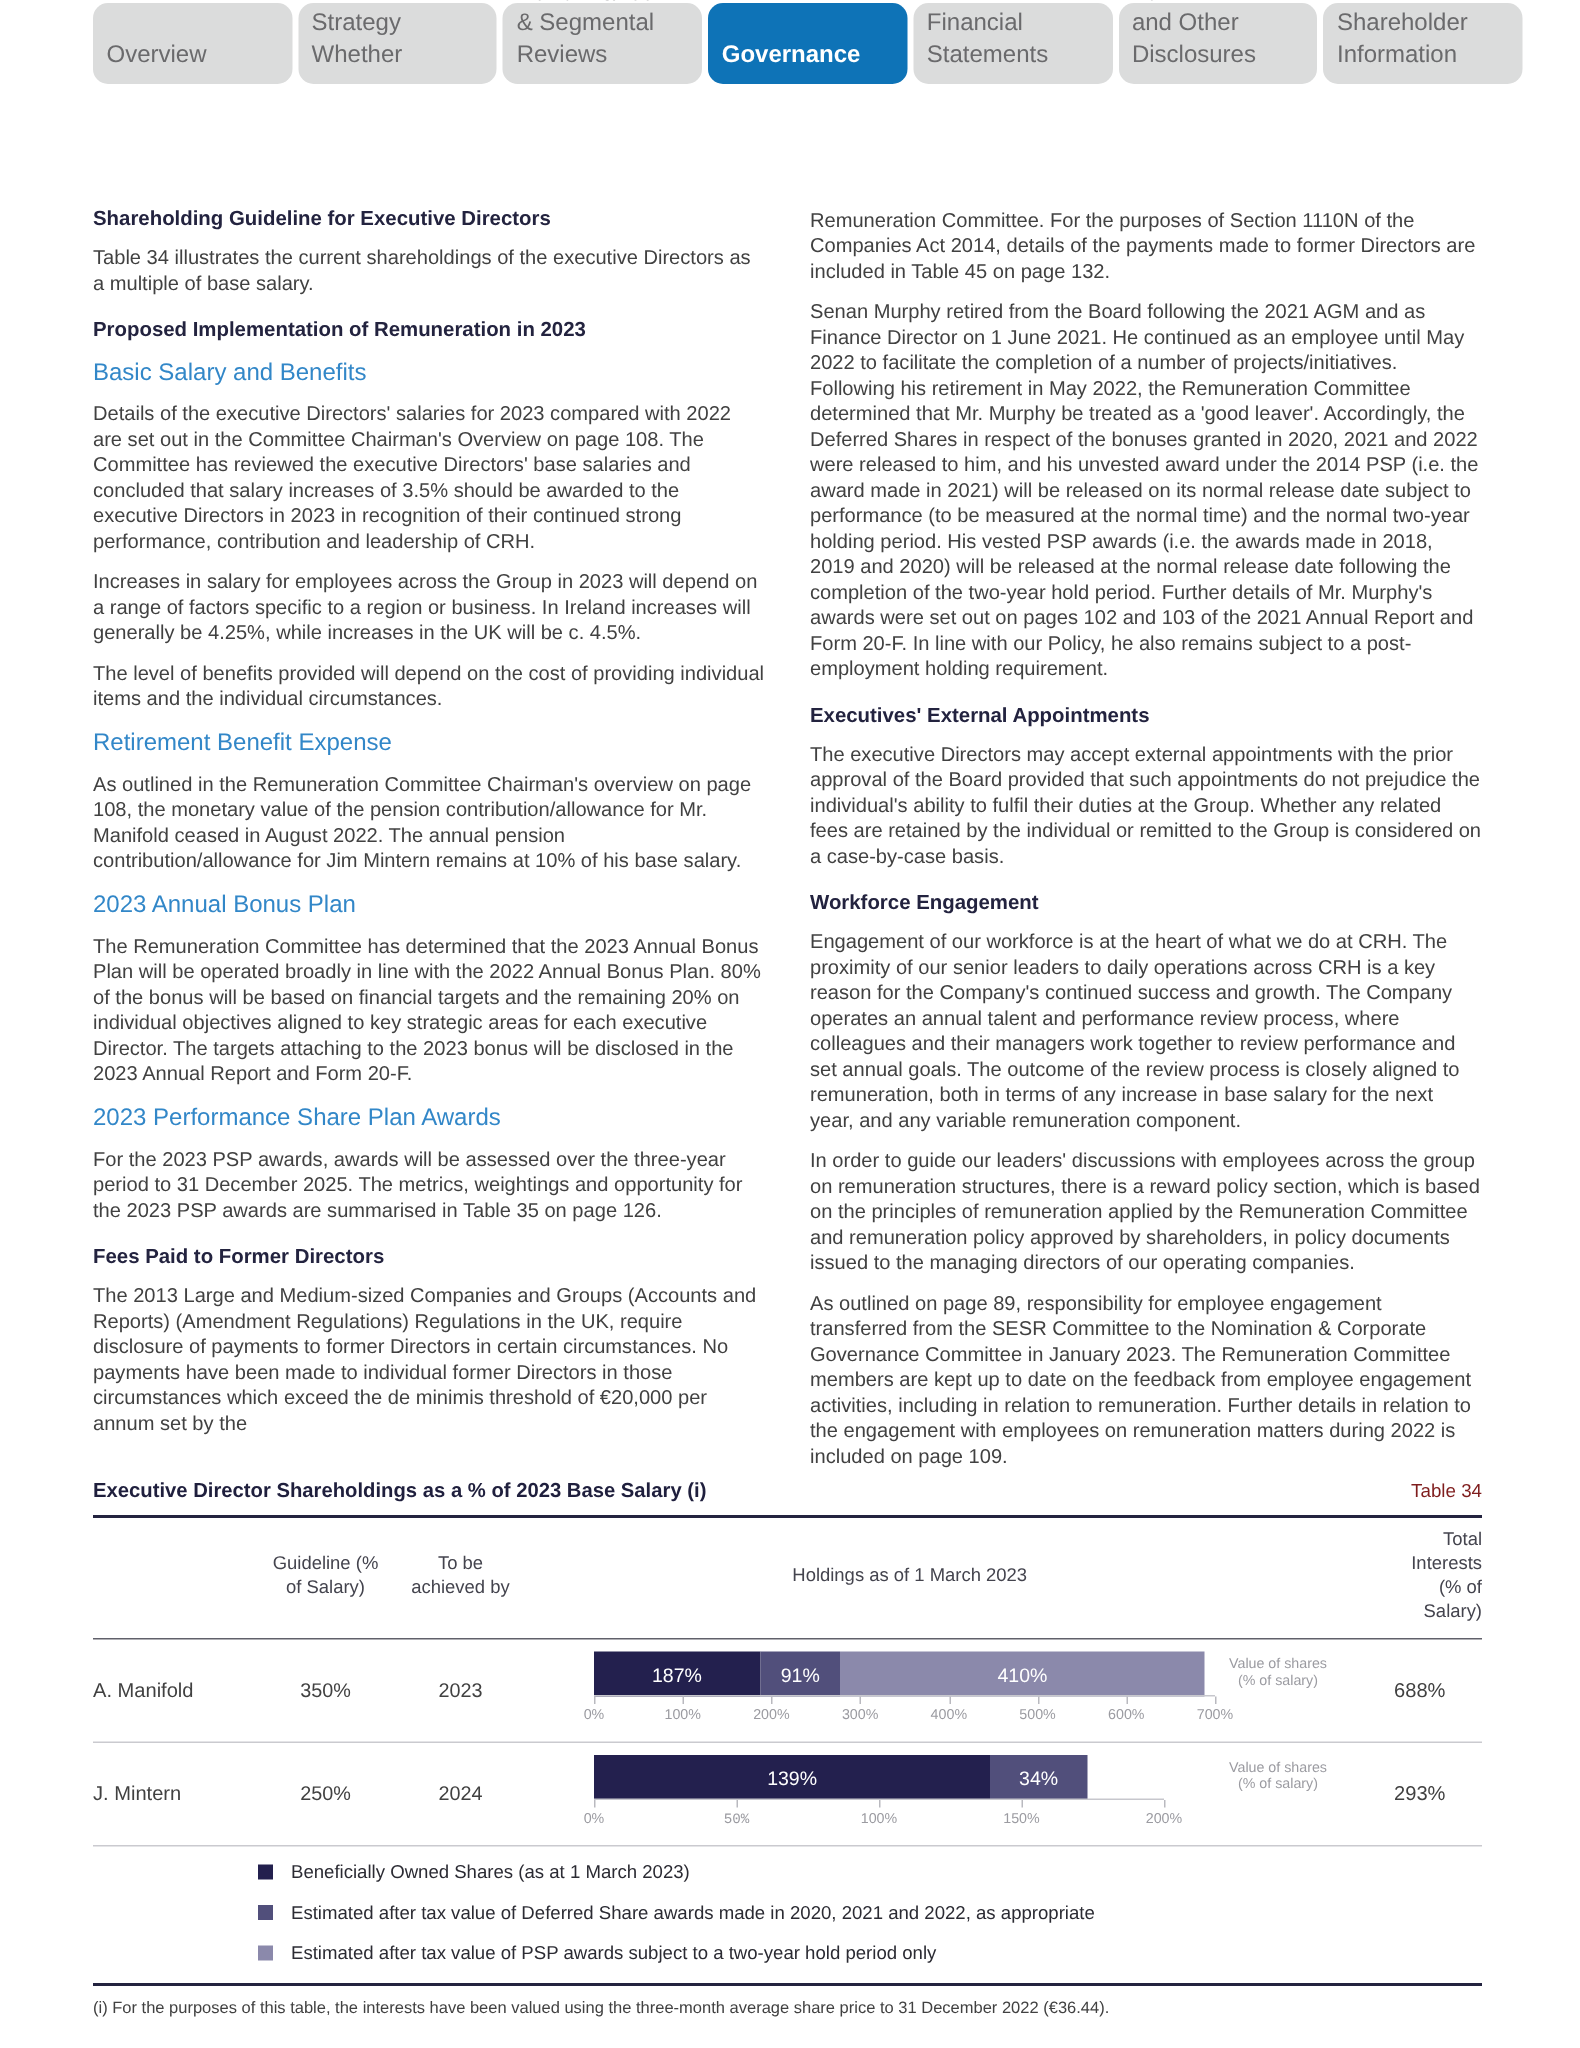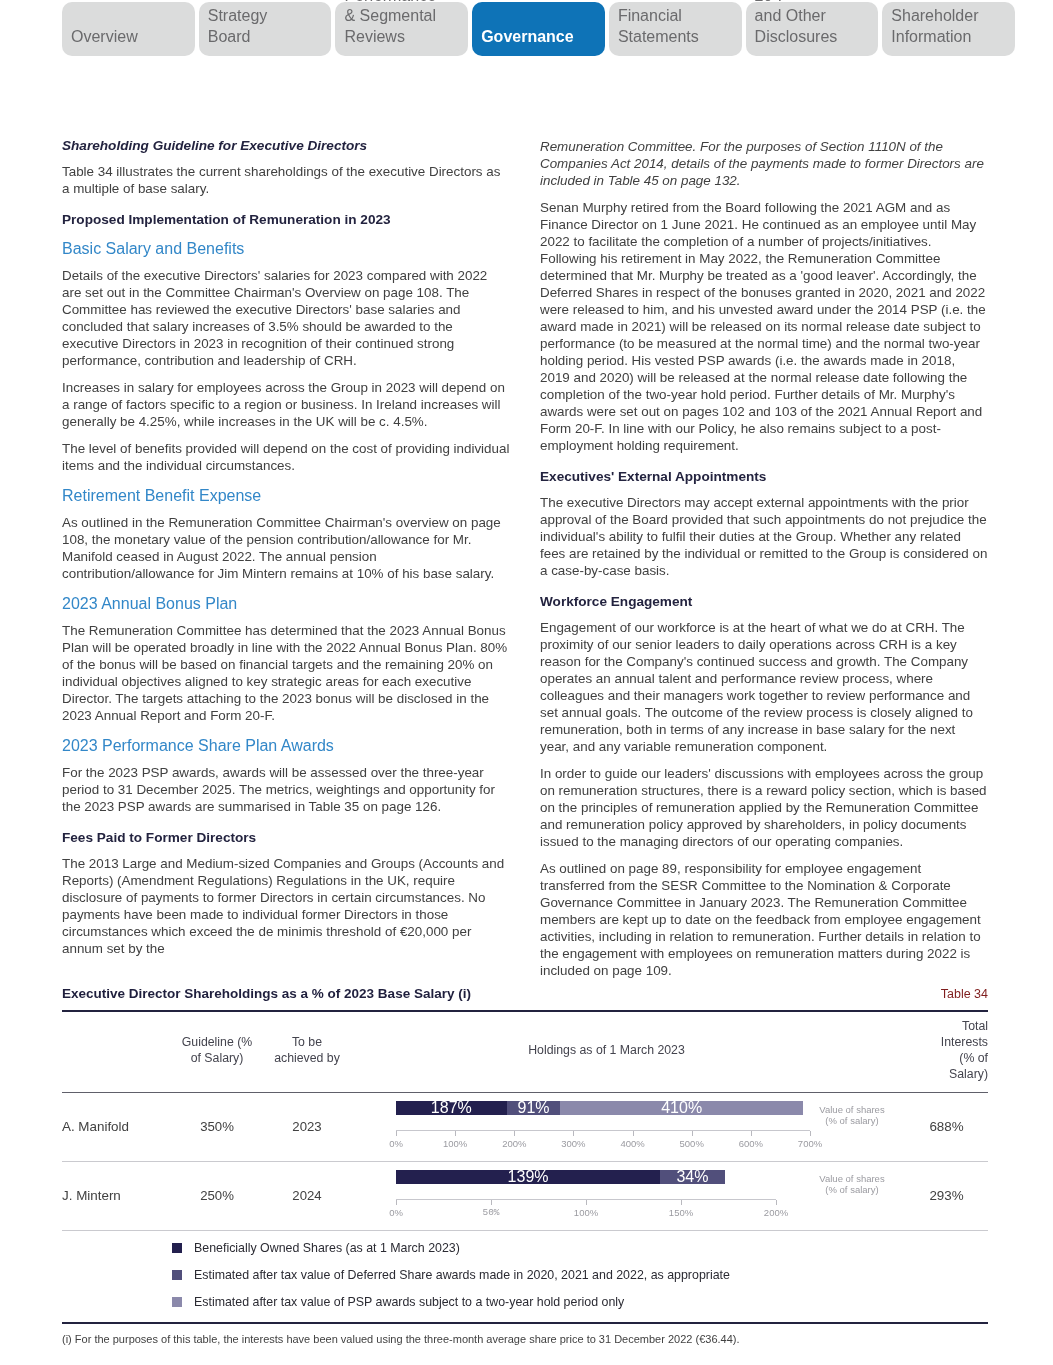--- a/index.html
+++ b/index.html
@@ -16,21 +16,21 @@
              justify-content: flex-end; padding: 7px 9px 9px; cursor: pointer;
              white-space: pre-line; border-radius: 10px; }
   .nav-tab.active { background: #0E73B7; color: #fff; font-weight: bold; }
   
   .columns { position: absolute; top: 138px; left: 62px; width: 926px;
              display: grid; grid-template-columns: 448px 448px; column-gap: 30px; }
   .body-p { font-size: 13.4px; line-height: 17px; margin: 0 0 10px; color: #414141; }
   .h-bold { font-size: 13.6px; font-weight: bold; color: #23233F;
             margin: 15px 0 10px; }
   .h-blue { font-size: 16px; font-weight: 400; color: #3287C8; margin: 13px 0 9px; }
-  .col > :first-child { margin-top: 0; font-style: italic; }
+  .col > :first-child { margin-top: 0; }
   
   .table34 { position: absolute; top: 986px; left: 62px; width: 926px; }
   .t-titlerow { display: flex; justify-content: space-between; align-items: baseline; }
   .t-title { font-size: 13.5px; font-weight: bold; color: #1F1F3D; }
   .t-tag { font-size: 12.5px; color: #7f1d1d; }
   .rule-dark { border: none; border-top: 2px solid #23233F; margin-top: 9px; }
   .rule-mid  { border: none; border-top: 1px solid #60606A; }
   .rule-light{ border: none; border-top: 1px solid #CACACF; }
   .t-grid { display: grid; grid-template-columns: 110px 90px 90px 465px 88px 1fr;
             align-items: center; }
@@ -40,21 +40,21 @@
   .c-center { text-align: center; }
   .c-right  { text-align: right; margin-left: 31px; }
   .t-row { min-height: 68px; }
   .t-name { font-size: 13.4px; color: #414141; }
   .t-val  { font-size: 13.2px; color: #414141; text-align: center; }
   .t-total{ font-size: 13.4px; color: #414141; text-align: center; }
   
   .chart-cell { padding-left: 44px; align-self: center; }
   .bar-track { display: flex; height: 29px; position: relative; }
   .seg { display: flex; align-items: center; justify-content: center;
-         color: #fff; font-size: 16px; height: 14px; overflow: hidden; text-align: center; }
+         color: #fff; font-size: 13px; height: 30px; overflow: hidden; text-align: center; }
   .bar-axis { position: relative; height: 22px; border-top: 1px solid #C7C7CD; }
   .tick { position: absolute; top: 0; }
   .tick i { display: block; width: 1px; height: 5px; background: #B9B9BF; }
   .tick span { position: absolute; top: 7px; left: 0; transform: translateX(-50%);
                font-size: 9.5px; color: #9B9BA1; white-space: nowrap; }
   .value-label { align-self: flex-start; font-size: 9.5px; color: #9B9BA1;
                  text-align: center; white-space: pre-line; line-height: 1.15;
                  padding-right: 18px; margin-top: 12px; align-self: start; }
   .t-row { display: grid; grid-template-columns: 110px 90px 90px 465px 88px 1fr;
            align-items: center; }
@@ -64,21 +64,21 @@
   .legend-swatch { width: 10px; height: 10px; margin-right: 12px; flex: none; }
   .legend-label { font-size: 12.4px; color: #2B2B33; }
   .footnote { font-size: 11px; color: #414141; margin-top: 9px; }
 </style>
 </head>
 <body>
 
 <nav class="nav">
   <div class="nav-tab">Overview</div>
   <div class="nav-tab">Strategy
-Board</div>
+Whether</div>
   <div class="nav-tab">Business Performance
 &amp; Segmental Reviews</div>
   <div class="nav-tab active">Governance</div>
   <div class="nav-tab">Financial
 Statements</div>
   <div class="nav-tab">Supplemental 20-F
 and Other Disclosures</div>
   <div class="nav-tab">Shareholder
 Information</div>
 </nav>

